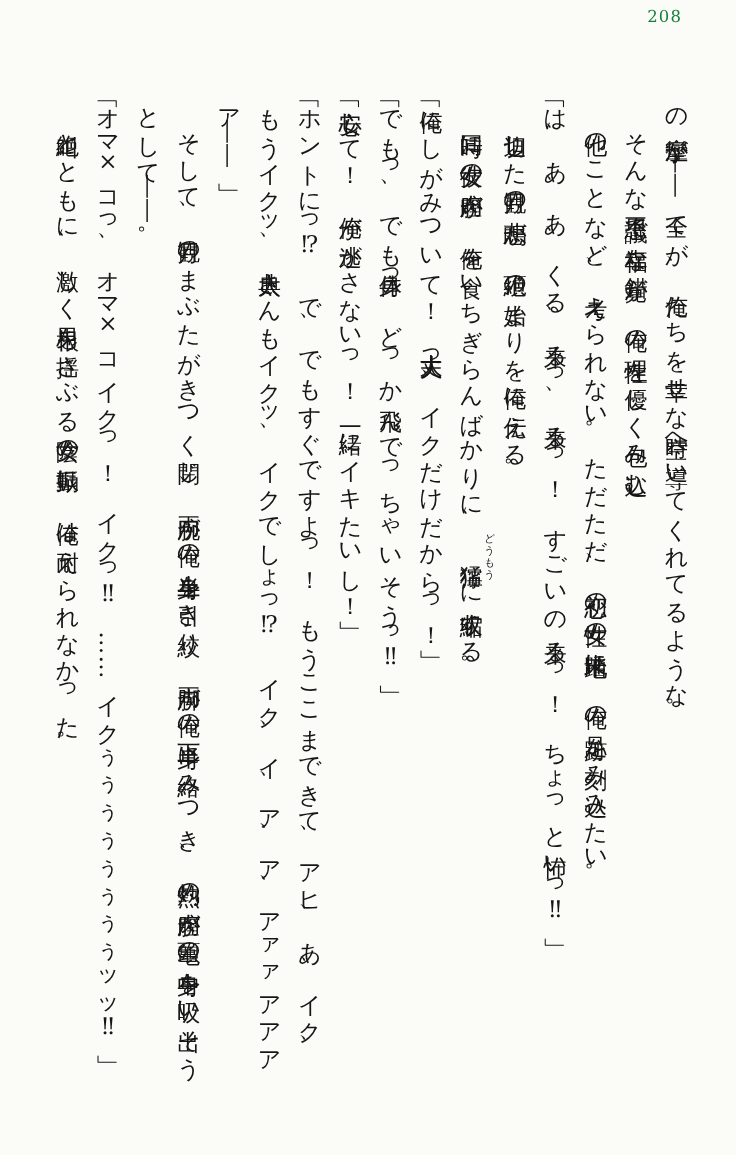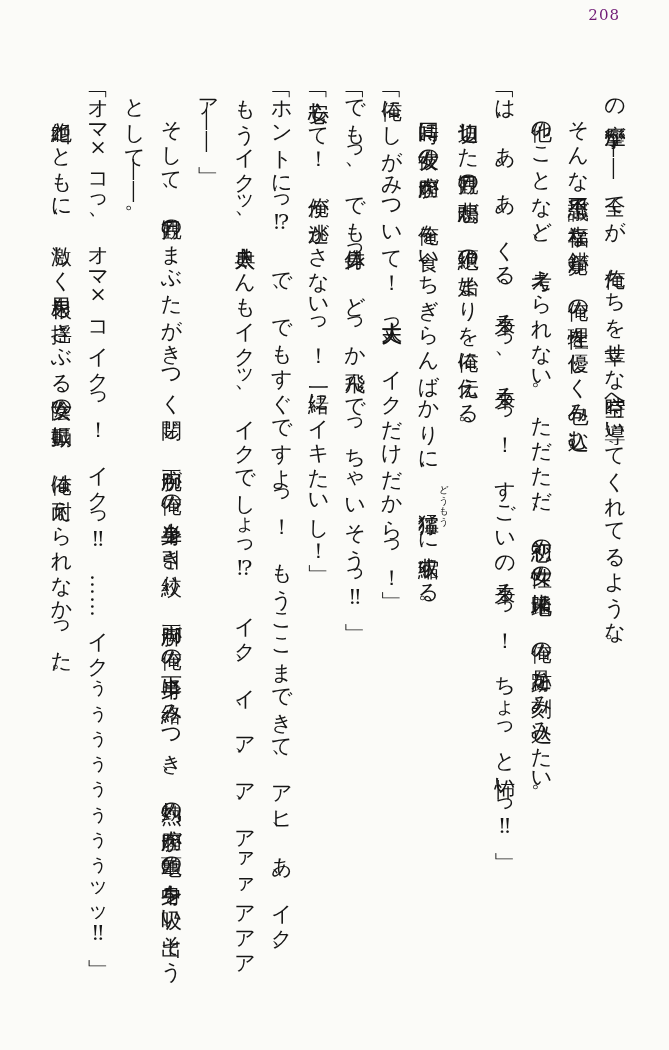--- a/index.html
+++ b/index.html
@@ -13,21 +13,21 @@
     background: #fbfbf8;
     overflow: hidden;
   }
   .page-number {
     position: absolute;
     top: 6px;
     right: 49px;
     font-family: "DejaVu Serif", "Liberation Serif", serif;
     font-size: 15px;
     letter-spacing: 1px;
-    color: #701a75;
+    color: #15803d;
   }
   .text-block {
     position: absolute;
     top: 84px;
     right: 36px;
     height: 892px;
     writing-mode: vertical-rl;
     text-orientation: mixed;
     line-break: normal;
     font-family: "DejaVu Serif", "Liberation Serif", serif;

